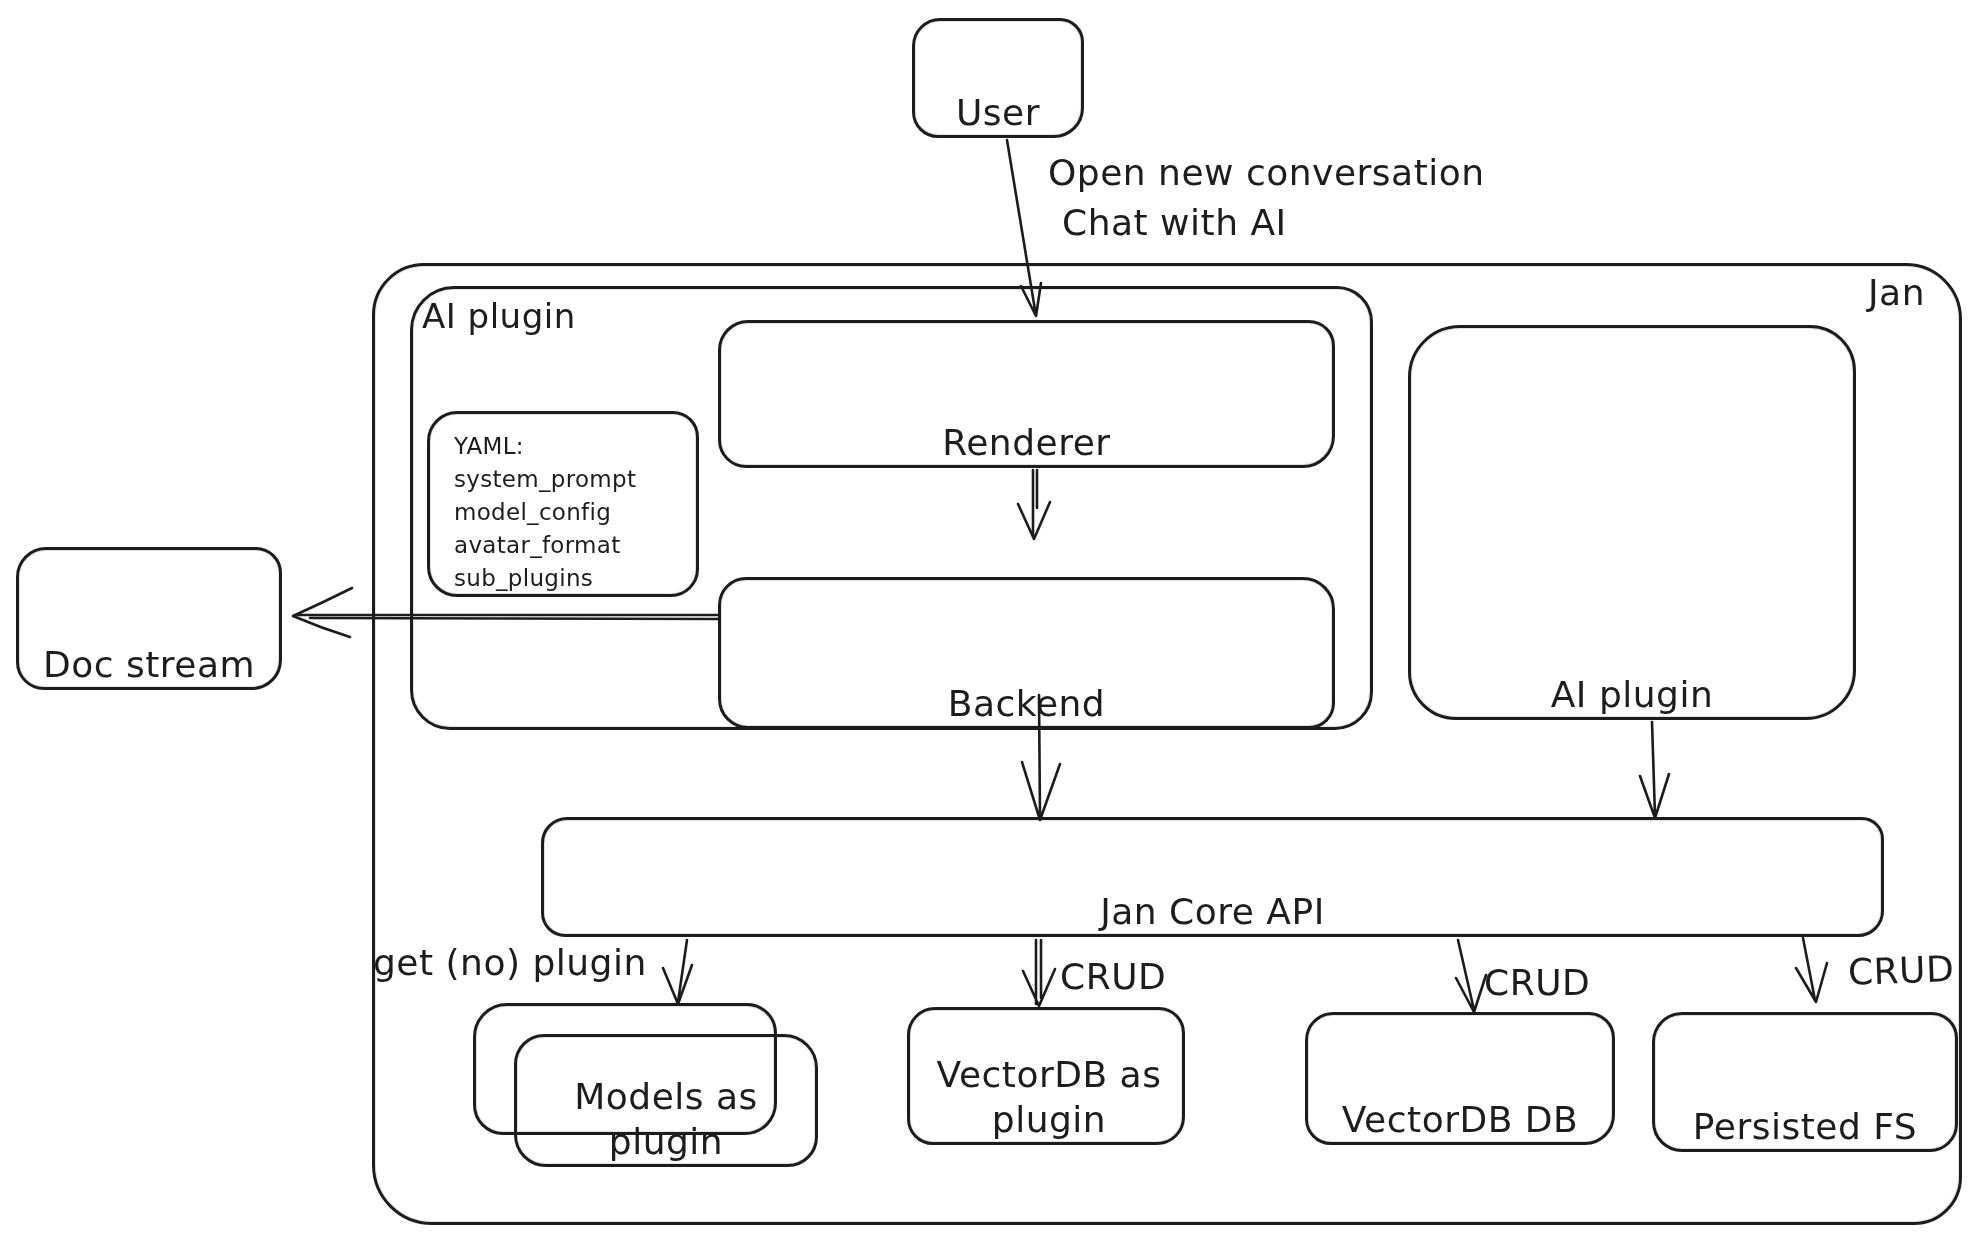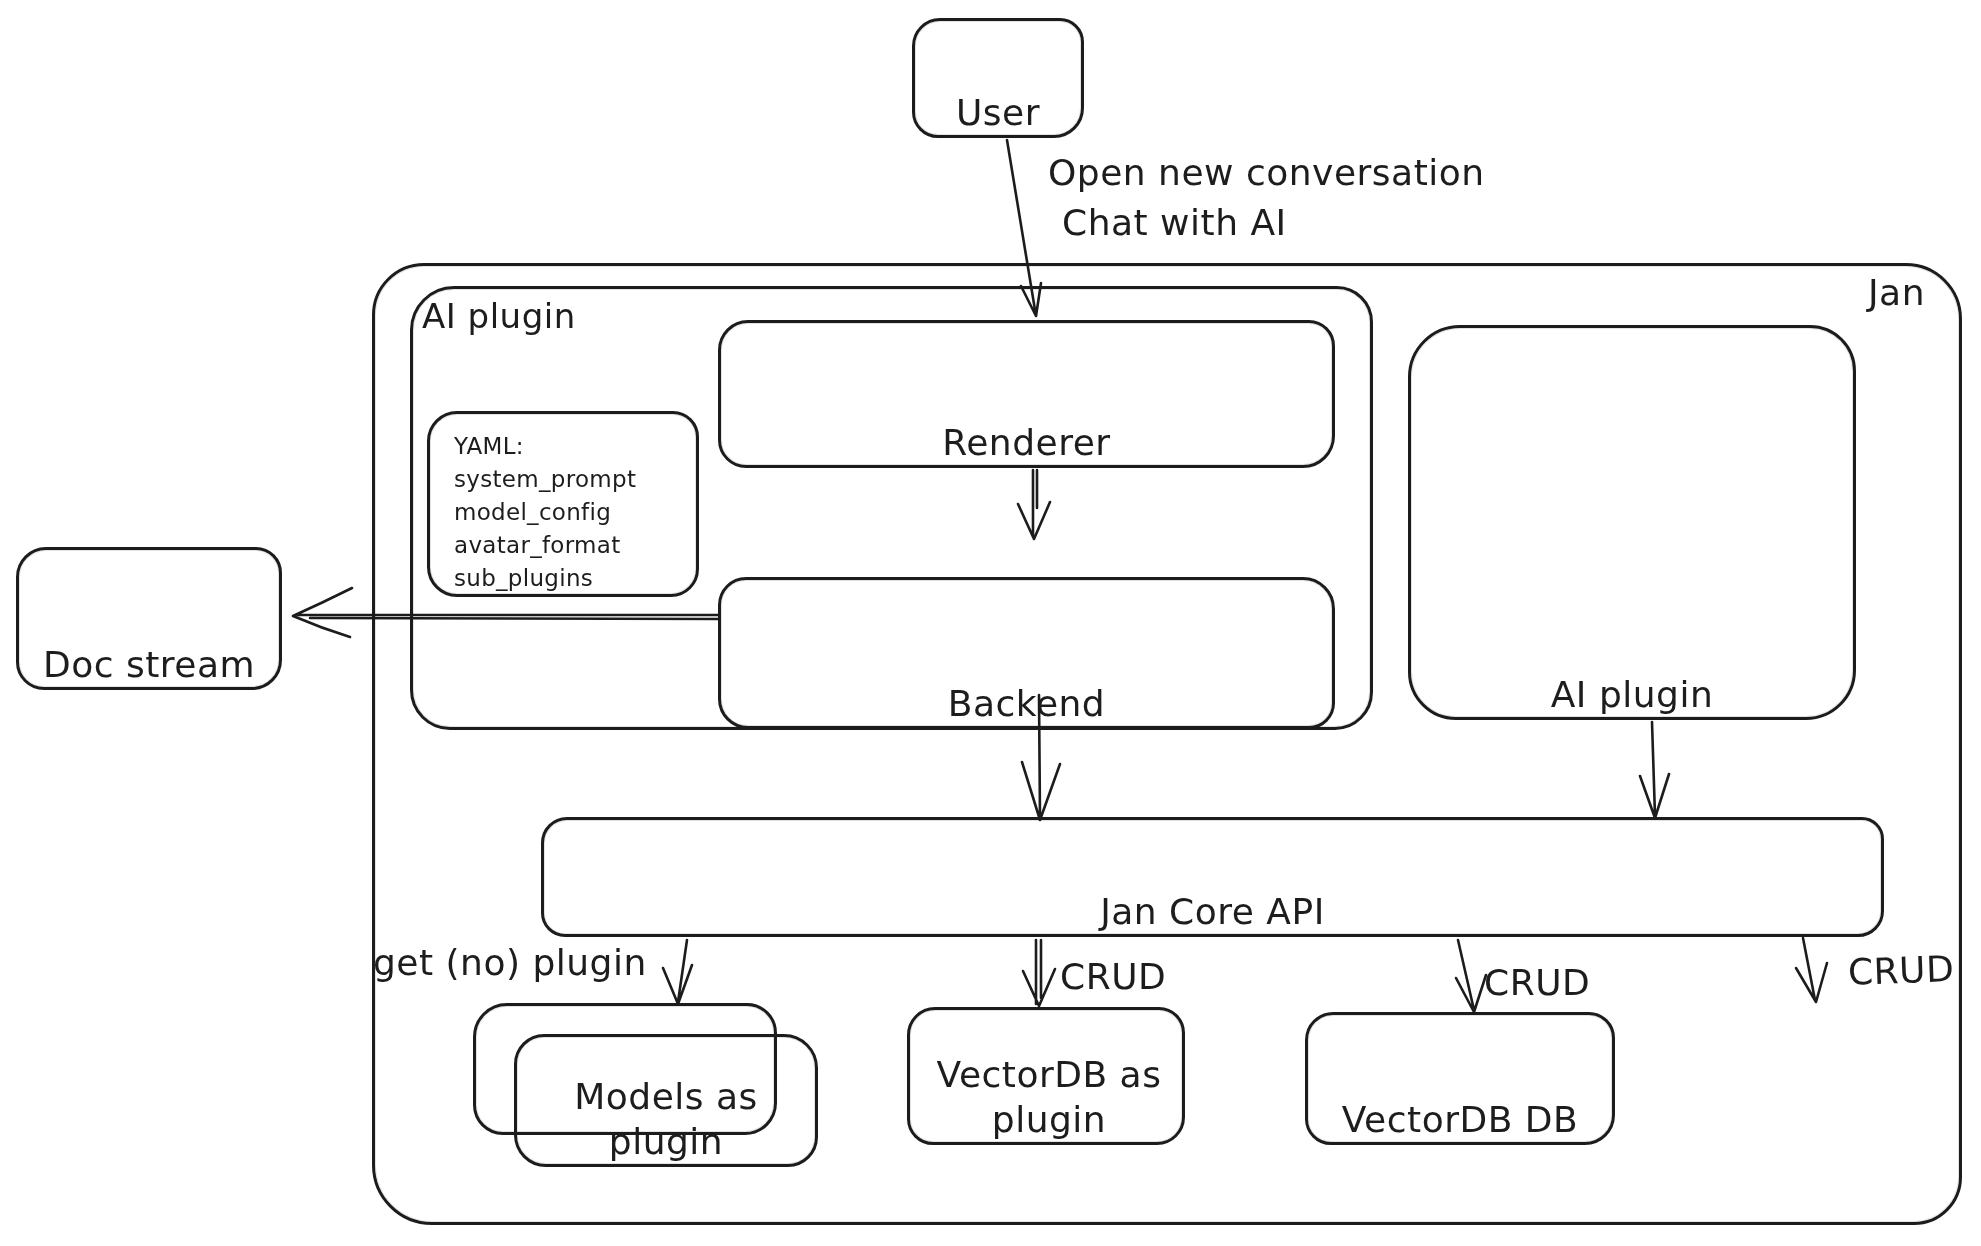--- a/index.html
+++ b/index.html
@@ -117,20 +117,23 @@
   </div>
 
   <div class="box" style="left:907px;top:1007px;width:278px;height:138px;border-radius:28px 26px 28px 26px;">
     <span class="bl" style="max-width:240px;padding-left:24px;">VectorDB as plugin</span>
   </div>
 
   <div class="box" style="left:1305px;top:1012px;width:310px;height:133px;border-radius:28px 26px 30px 26px;">
     <span class="bl">VectorDB DB</span>
   </div>
 
+  <div class="box" style="left:1652px;top:1012px;width:306px;height:140px;border-radius:30px 26px 28px 30px;">
+    <span class="bl">Persisted FS</span>
+  </div>
 
   <svg id="arrows" width="1981" height="1246" viewBox="0 0 1981 1246">
 
     <path d="M1007,140 L1036,316 M1036,316 L1021,286 M1036,316 L1041,283"></path>
 
     <path d="M1033,470 L1033,537 M1037,470 L1037,508 M1034,539 L1018,504 M1034,539 L1050,502"></path>
 
     <path d="M718,615 L298,615 M718,619 L310,618 M293,616 Q322,603 352,588 M293,616 Q321,628 350,637"></path>
 
     <path d="M1039,695 L1040,818 M1040,820 L1022,762 M1040,820 L1060,764"></path>

